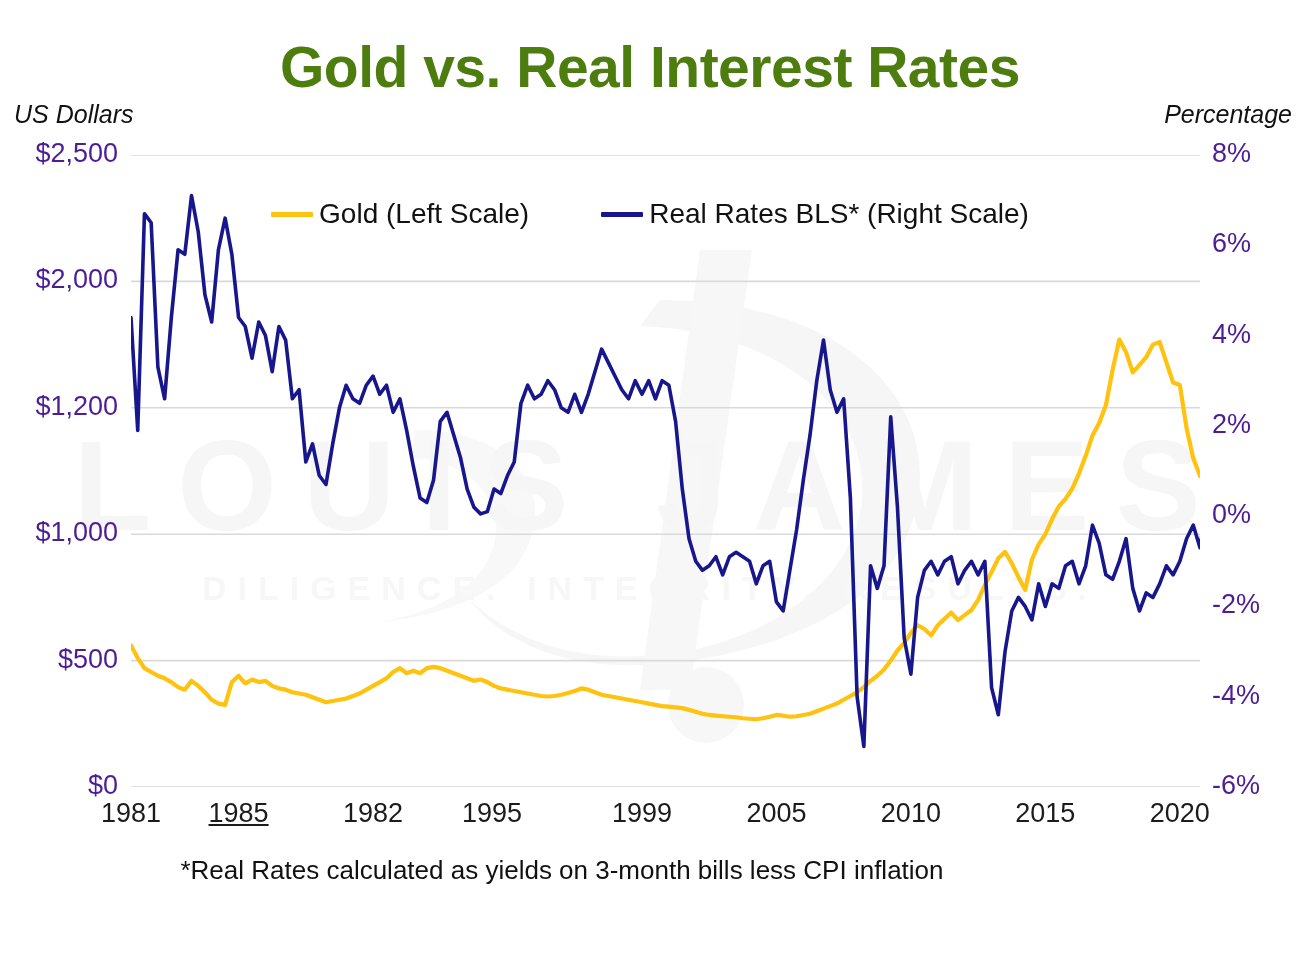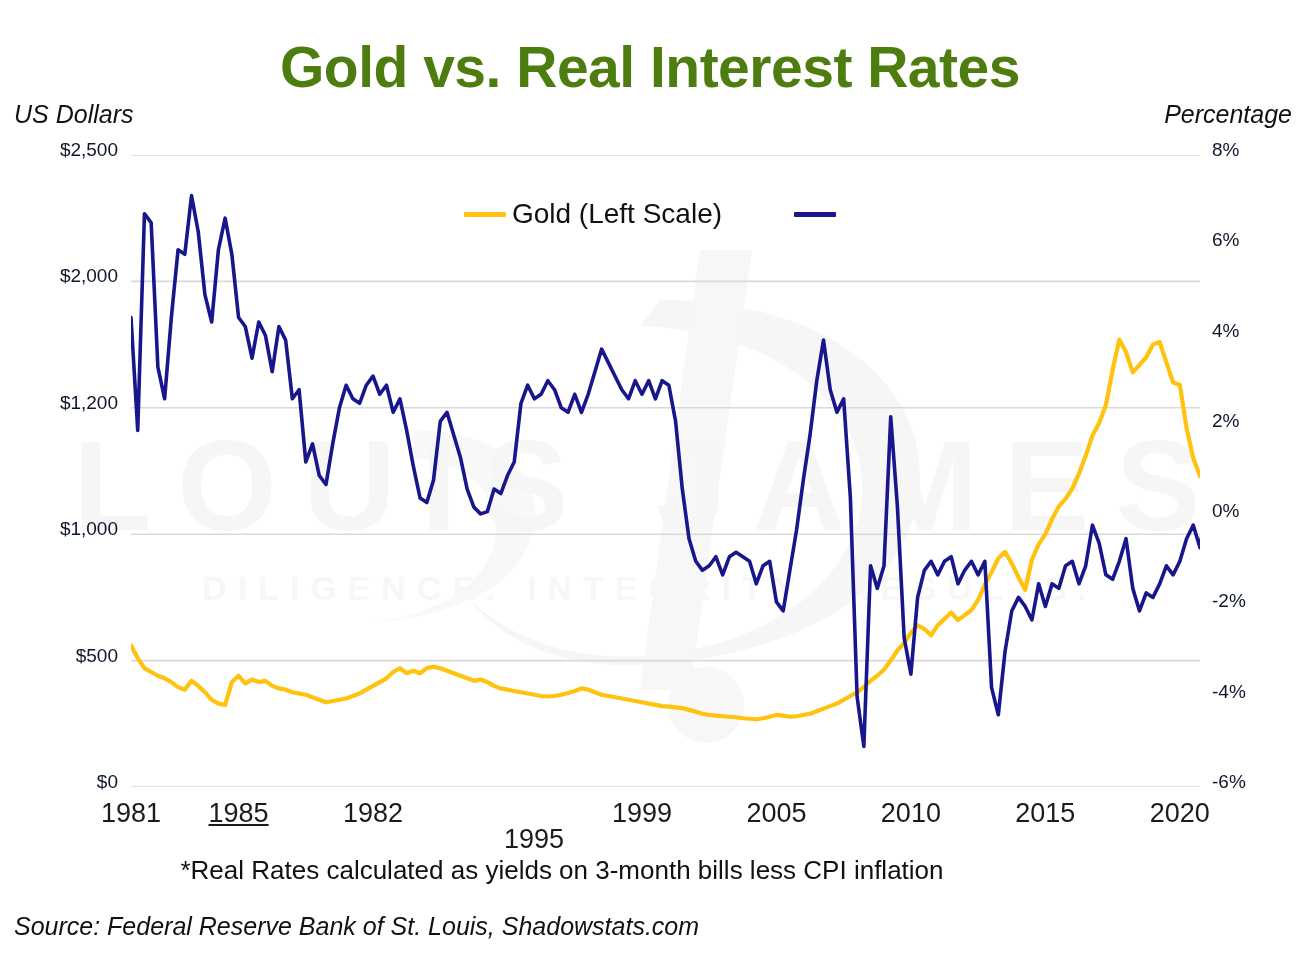--- a/index.html
+++ b/index.html
@@ -66,22 +66,22 @@
     z-index: 2;
   }
   .plot-svg { display: block; }
 
   .ylabels-left, .ylabels-right, .xlabels {
     position: absolute; left: 0; top: 0; width: 1300px; height: 972px;
     pointer-events: none; z-index: 5;
   }
   .ylab {
     position: absolute;
-    font-size: 19px;
-    color: #0f172a;
+    font-size: 27px;
+    color: #4c1d95;
     white-space: nowrap;
     line-height: 1;
   }
   .ylab.left  { width: 110px; text-align: right; left: 8px; }
   .ylab.right { width: 110px; text-align: left;  left: 1212px; }
   .xlab {
     position: absolute;
     font-size: 27px;
     color: #1b1b1b;
     white-space: nowrap;
@@ -182,20 +182,21 @@
     </svg>
   </div>
 
   <div class="legend">
     <div class="legend-item">
       <span class="legend-swatch" style="background:#FFC20E"></span>
       <span class="legend-text">Gold (Left Scale)</span>
     </div>
     <div class="legend-item">
       <span class="legend-swatch" style="background:#17168C"></span>
+      <span class="legend-text">Real Rates BLS* (Right Scale)</span>
     </div>
   </div>
 
   <div class="ylabels-left" id="ylabels-left">
       <div class="ylab left" style="top: 772px;">$0</div>
       <div class="ylab left" style="top: 645.6px;">$500</div>
       <div class="ylab left" style="top: 519.2px;">$1,000</div>
       <div class="ylab left" style="top: 392.8px;">$1,200</div>
       <div class="ylab left" style="top: 266.4px;">$2,000</div>
       <div class="ylab left" style="top: 140px;">$2,500</div>
@@ -207,24 +208,23 @@
       <div class="ylab right" style="top: 501.143px;">0%</div>
       <div class="ylab right" style="top: 410.857px;">2%</div>
       <div class="ylab right" style="top: 320.571px;">4%</div>
       <div class="ylab right" style="top: 230.286px;">6%</div>
       <div class="ylab right" style="top: 140px;">8%</div>
     </div>
   <div class="xlabels" id="xlabels">
       <div class="xlab" style="left: 131px;">1981</div>
       <div class="xlab" style="left: 238.572px; text-decoration: underline;">1985</div>
       <div class="xlab" style="left: 373.038px;">1982</div>
-      <div class="xlab" style="left: 534px; margin-top: 26px;">1995</div>
+      <div class="xlab" style="left: 492px;">1995</div>
       <div class="xlab" style="left: 641.969px;">1999</div>
       <div class="xlab" style="left: 776.434px;">2005</div>
       <div class="xlab" style="left: 910.899px;">2010</div>
       <div class="xlab" style="left: 1045.36px;">2015</div>
       <div class="xlab" style="left: 1179.83px;">2020</div>
     </div>
 
   <div class="footnote">*Real Rates calculated as yields on 3-month bills less CPI inflation</div>
-  <div class="source">Source: Federal Reserve Bank of St. Louis, Shadowstats.com</div>
 
 </div>
 
 </body></html>

